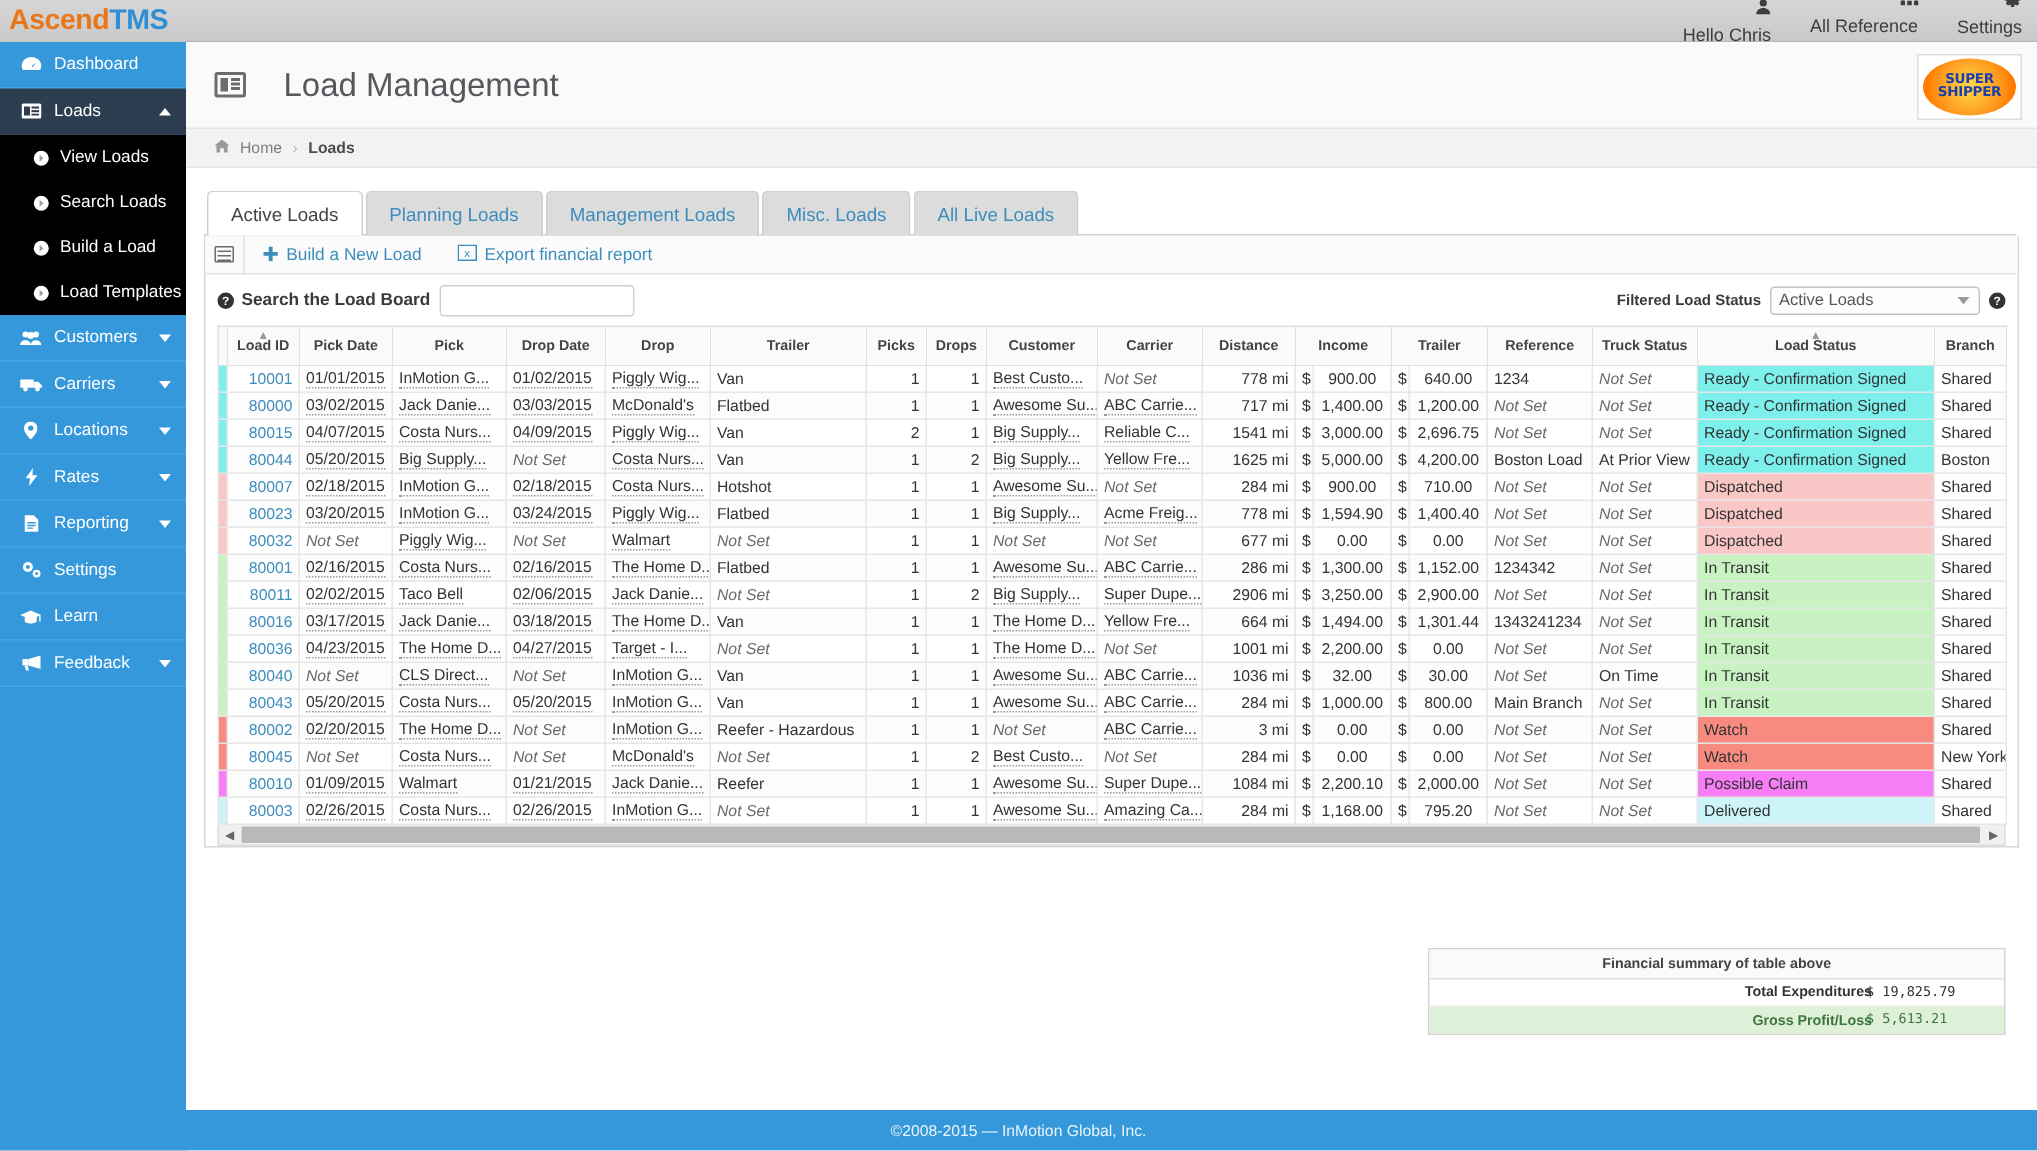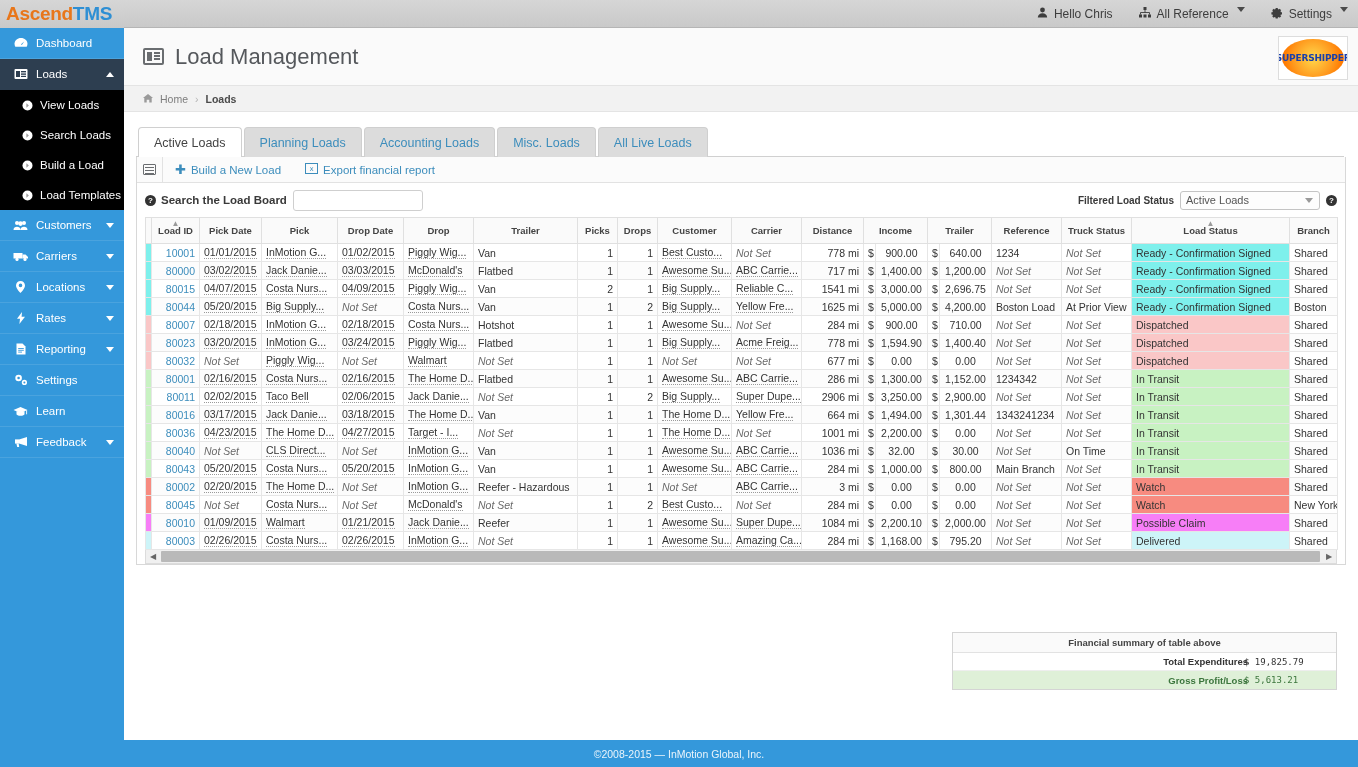--- a/index.html
+++ b/index.html
@@ -16,23 +16,24 @@
   .topbar {
     position: absolute; top: 0; left: 0; width: 1358px; height: 28px;
     background: linear-gradient(to bottom, #d6d6d6 0%, #c9c9c9 100%);
     border-bottom: 1px solid #b5b5b5;
   }
   .topbar-right {
     position: absolute; right: 10px; top: 0; height: 28px;
     display: flex; align-items: center; gap: 26px;
   }
   .tb-item {
-    display: flex; align-items: flex-start; gap: 6px;
+    display: flex; align-items: flex-end; gap: 6px;
     font-size: 12px; color: #3d3d3d; cursor: pointer;
     white-space: nowrap;
+    flex-direction: column;
   }
   .tb-item svg { display: block; }
   .caret-d {
     width: 0; height: 0; border-left: 4px solid transparent;
     border-right: 4px solid transparent; border-top: 5px solid #4a4a4a;
     margin-left: 2px;
   }
 
   
   .sidebar {
@@ -83,21 +84,21 @@
     position: absolute; left: 124px; top: 28px;
     width: 1234px; height: 739px; background: #ffffff;
   }
   .page-head {
     position: relative; height: 58px; background: #fafafa;
     display: flex; align-items: center; padding-left: 19px;
     border-bottom: 1px solid #e4e4e4;
   }
   .page-title {
     font-size: 22px; color: #55585c; font-weight: normal;
-    display: flex; align-items: center; gap: 11px;
+    display: flex; align-items: center; gap: 25px;
   }
   .logo-box {
     position: absolute; right: 10px; top: 8px; width: 70px; height: 44px;
     border: 1px solid #ddd; background: #fff;
     display: flex; align-items: center; justify-content: center;
     overflow: hidden;
   }
   .breadcrumb {
     height: 26px; background: #f2f2f2; border-bottom: 1px solid #e4e4e4;
     display: flex; align-items: center; padding-left: 19px;
@@ -305,21 +306,21 @@
   .small-grid-ic::after {
     content: ""; position: absolute; left: 1px; top: 1.5px; right: 1px;
     height: 1.5px; background: #6a6d70;
     box-shadow: 0 3px 0 #6a6d70, 0 6px 0 #6a6d70;
   }
   .superlogo {
     font-family: "DejaVu Sans", sans-serif; font-weight: bold;
     font-size: 9px; color: #1a3faa; line-height: 9px; text-align: center;
     background: radial-gradient(circle, #ffd84d 0%, #ff9a1e 55%, #ff7a00 80%);
     border-radius: 50%; width: 62px; height: 38px;
-    display: flex; flex-direction: row; align-items: center;
+    display: flex; flex-direction: column; align-items: center;
     justify-content: center; letter-spacing: -0.2px;
   }
 </style>
 </head>
 <body>
 
 <div id="app">
 
   <div class="topbar">
     <div class="brand-wrap">
@@ -546,21 +547,21 @@
           </svg>
       </span>
       <span>Home</span>
       <span class="bc-sep">›</span>
       <span class="bc-current">Loads</span>
     </div>
 
     <div class="tabs">
       <div class="tab active">Active Loads</div>
       <div class="tab">Planning Loads</div>
-      <div class="tab">Accounting Loads</div>
+      <div class="tab">Management Loads</div>
       <div class="tab">Misc. Loads</div>
       <div class="tab">All Live Loads</div>
     </div>
 
     <div class="panel">
 
       <div class="panel-tools">
         <div class="tool-icon-box">
           <span class="small-grid-ic"></span>
         </div>

